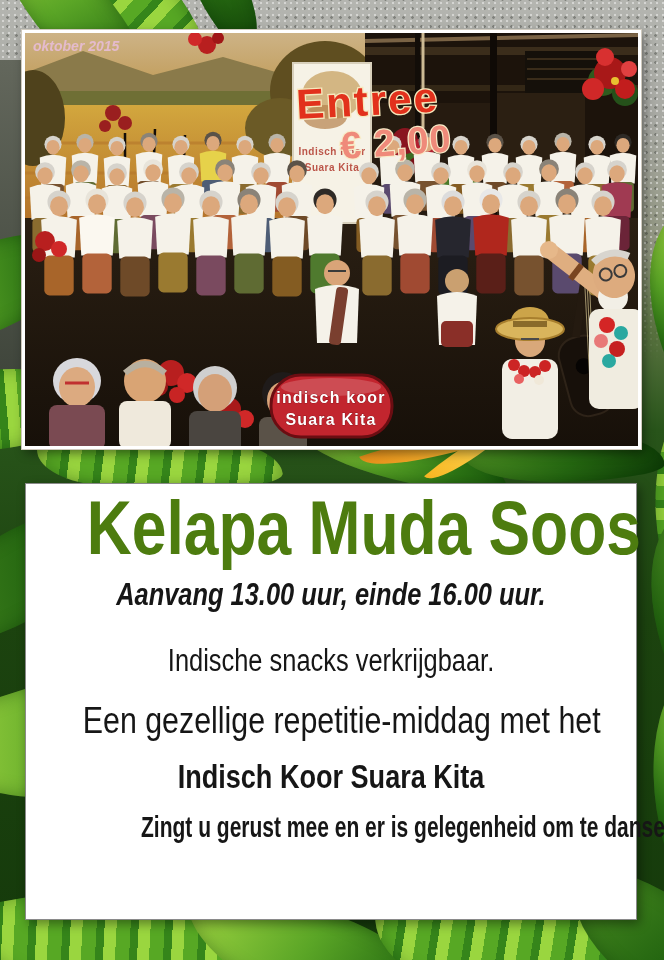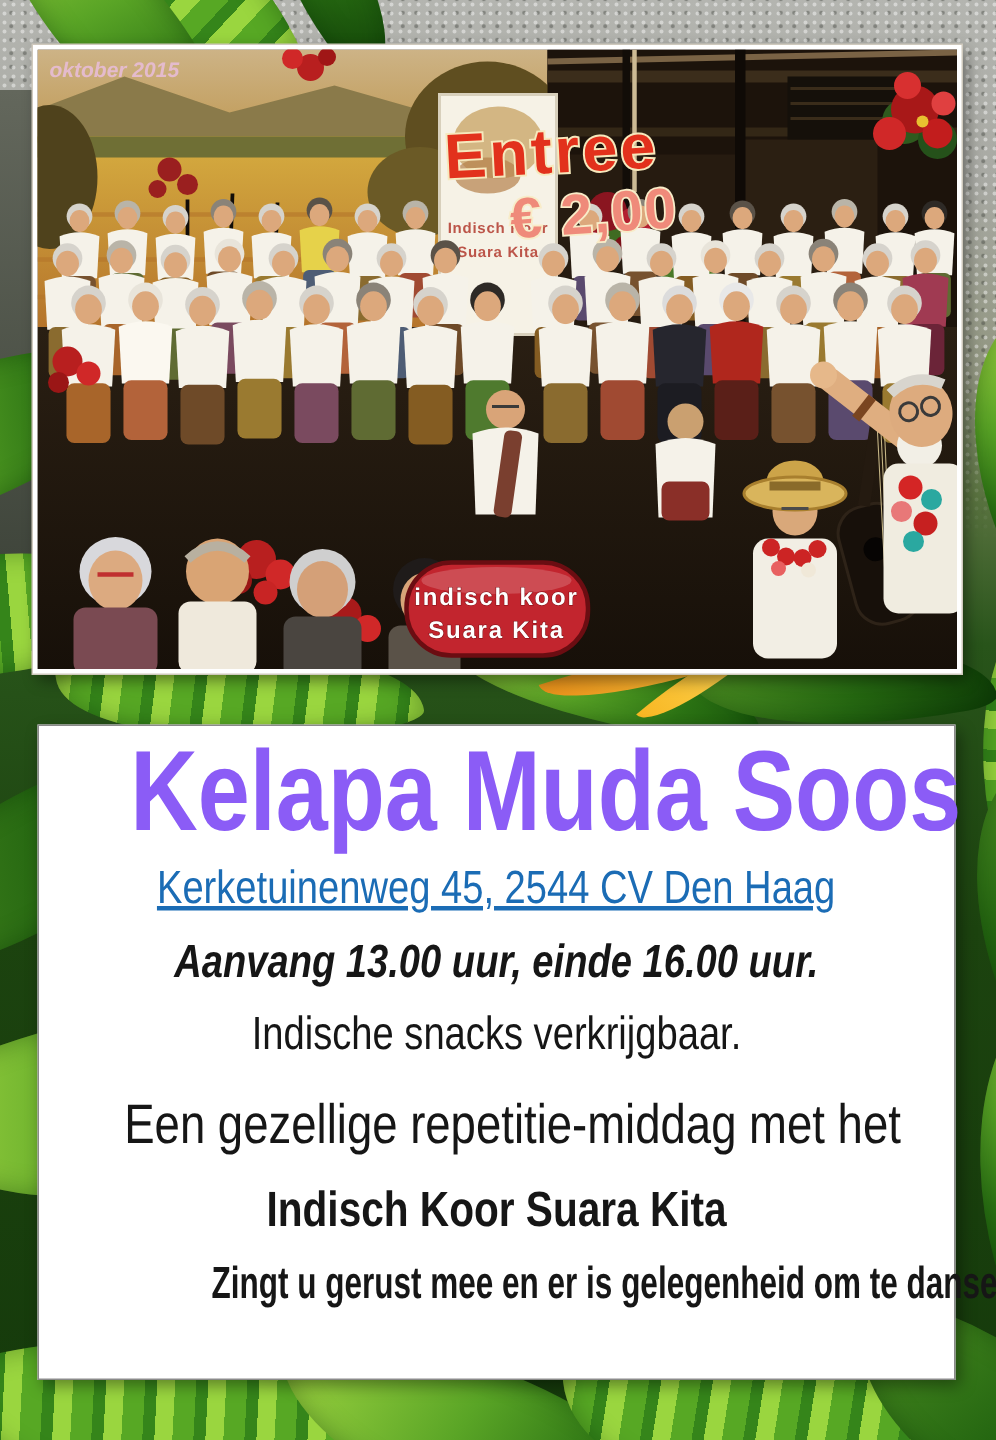--- a/index.html
+++ b/index.html
@@ -29,26 +29,26 @@
   .photo{position:absolute;left:22px;top:30px;width:619px;height:419px;background:#fff;
       padding:3px;box-sizing:border-box;box-shadow:0 0 0 1px #cfc9bd,3px 4px 10px rgba(0,0,0,.45);}
   .photo svg{display:block;width:613px;height:413px;}
 
   
   .card{position:absolute;left:25px;top:483px;width:612px;height:437px;background:#fff;
       border:1px solid #8a8a8a;box-sizing:border-box;text-align:center;color:#161616;
       box-shadow:3px 4px 10px rgba(0,0,0,.4);}
   .sq{display:inline-block;white-space:nowrap;transform:scaleX(.82);transform-origin:center;}
   .sq70{display:inline-block;white-space:nowrap;transform:scaleX(.70);transform-origin:center;}
-  .t-title{margin-top:8px;font-size:76px;font-weight:bold;line-height:.95;color:#8b5cf6;}
+  .t-title{margin-top:8px;font-size:76px;font-weight:bold;line-height:.95;color:#4d7c0f;}
   .t-addr{margin-top:10px;font-size:31px;line-height:1.15;}
   .t-addr a{color:#1b6cb5;text-decoration:underline;cursor:pointer;}
   .t-date{margin-top:12px;font-size:31px;line-height:1.15;}
   .t-time{margin-top:13px;font-size:31px;font-weight:bold;line-height:1.15;font-style:italic;}
-  .t-snack{margin-top:13px;font-size:31px;line-height:1.15;}
+  .t-snack{margin-top:30px;font-size:31px;line-height:1.15;}
   .t-intro{margin-top:22px;font-size:37px;font-weight:normal;line-height:1.15;}
   .t-choir{margin-top:15px;font-size:33px;font-weight:bold;line-height:1.15;}
   .t-close{margin-top:14px;font-size:30px;font-weight:bold;line-height:1.15;}
 
   
   .wmark{font:italic bold 14px "Liberation Sans",sans-serif;fill:#e6bcd2;opacity:.95;}
   .entree{font:bold 42px "Liberation Sans",sans-serif;fill:#e2311c;stroke:#f6e8bc;stroke-width:2.6px;
           paint-order:stroke;letter-spacing:2px;}
   .price{font:bold 38px "Liberation Sans",sans-serif;fill:#ef8a7a;stroke:#f8ecc8;stroke-width:2.4px;
           paint-order:stroke;letter-spacing:1px;}
@@ -358,23 +358,20 @@
       </g>
 
       <text x="8" y="18" class="wmark">oktober 2015</text>
     </svg>
   </div>
 
   <div class="card">
     <div class="t-title">
       <span class="sq">Kelapa Muda Soos</span>
     </div>
-    <div class="t-addr">
-      <span class="sq"><a>Kerketuinenweg 45, 2544 CV Den Haag</a></span>
-    </div>
     <div class="t-time">
       <span class="sq">Aanvang 13.00 uur, einde 16.00 uur.</span>
     </div>
     <div class="t-snack">
       <span class="sq">Indische snacks verkrijgbaar.</span>
     </div>
     <div class="t-intro">
       <span class="sq">Een gezellige repetitie-middag met het</span>
     </div>
     <div class="t-choir">

